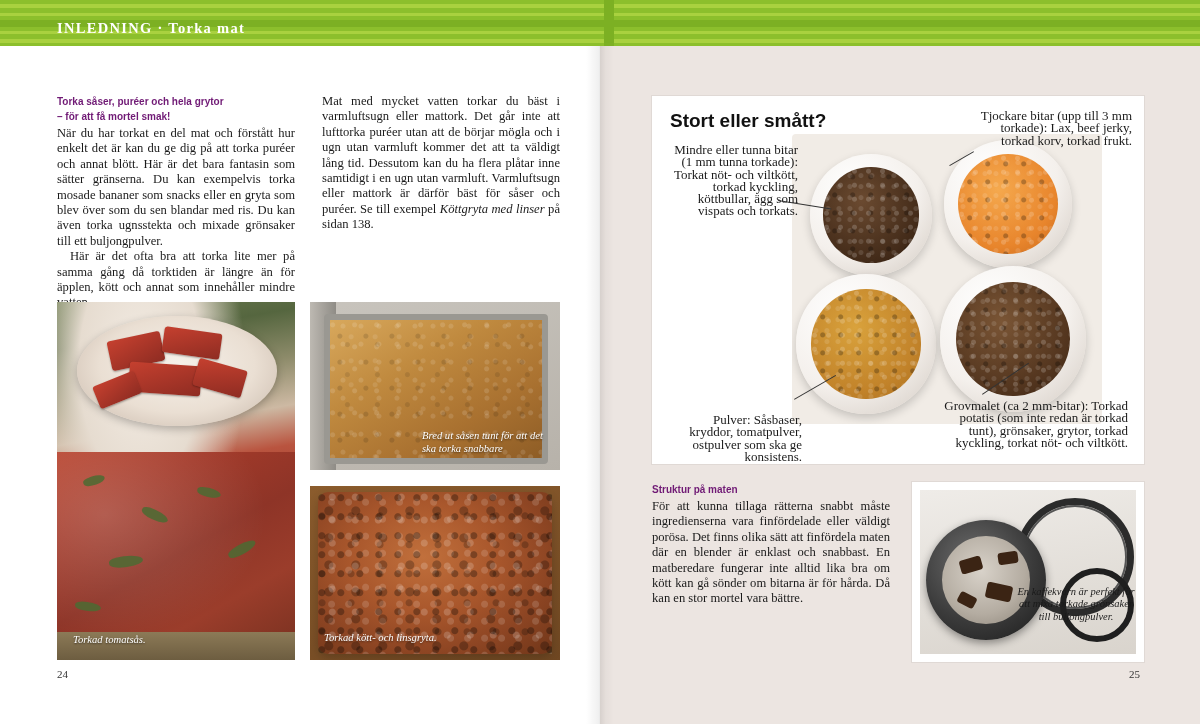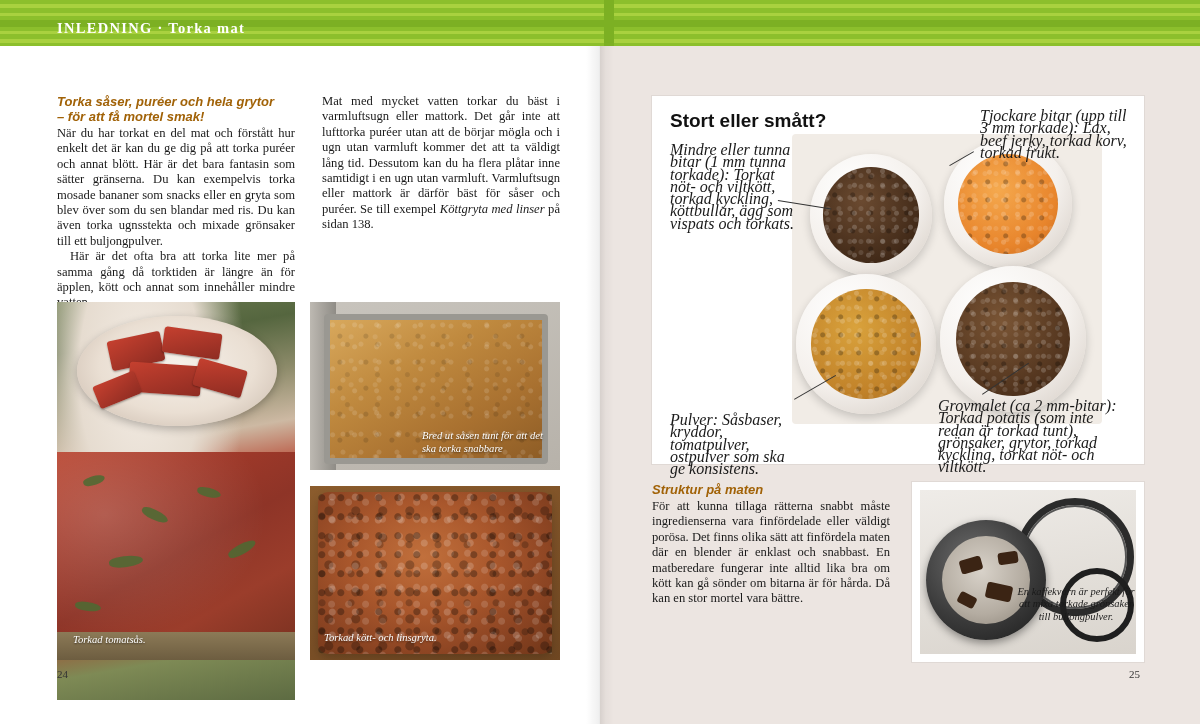--- a/index.html
+++ b/index.html
@@ -89,25 +89,24 @@
     font-size: 12.6px;
     line-height: 15.4px;
     color: #1a1a1a;
     text-align: justify;
   }
   .col p { margin: 0; }
   .col p.indent { text-indent: 13px; }
   h2.sec-title {
     margin: 0 0 2px 0;
     font-family: "Liberation Sans", sans-serif;
-    font-size: 13px;
+    font-size: 10px;
     line-height: 15px;
     font-weight: bold;
-    color: #a16207;
-    font-style: italic;
+    color: #701a75;
   }
   .col-left  { left: 57px;  top: 94px;  width: 238px; }
   .col-right { left: 322px; top: 94px;  width: 238px; }
 
   .italic { font-style: italic; }
 
   
   .photo {
     position: absolute;
     overflow: hidden;
@@ -115,21 +114,21 @@
   .caption {
     position: absolute;
     color: #ffffff;
     font-family: "Liberation Serif", serif;
     font-style: italic;
     font-size: 10.6px;
     line-height: 12.6px;
     text-shadow: 0 1px 2px rgba(0,0,0,0.55);
   }
   #photo-tomatoes {
-    left: 57px; top: 302px; width: 238px; height: 398px;
+    left: 57px; top: 302px; width: 238px; height: 358px;
     background:
       radial-gradient(ellipse at 35% 18%, #f3ece4 0%, #e6dcd0 28%, rgba(230,220,208,0) 48%),
       linear-gradient(170deg, #6d7d52 0%, #55663f 12%, #8d8b6a 24%, #cdb9a3 36%, #b9543f 46%, #9c3a2c 60%, #a6442f 74%, #7e8a55 86%, #5d6b42 100%);
   }
   #photo-tomatoes .plate {
     position: absolute; left: 20px; top: 14px; width: 200px; height: 110px;
     border-radius: 50%;
     background: radial-gradient(ellipse at 50% 45%, #f6f1ea 0%, #eadfd3 55%, #d6c8bb 80%, #c0b1a4 100%);
     box-shadow: 0 3px 8px rgba(0,0,0,0.25);
   }
@@ -212,24 +211,24 @@
   .box-title {
     position: absolute;
     font-family: "Liberation Sans", sans-serif;
     font-weight: bold;
     font-size: 19px;
     color: #111;
   }
   .annot {
     position: absolute;
     font-family: "Liberation Serif", serif;
-    font-style: italic;
-    font-size: 16px;
+    font-size: 13px;
     line-height: 12.3px;
     color: #1a1a1a;
+    text-align: right;
   }
   .leader {
     position: absolute;
     background: #333;
     height: 1px;
     transform-origin: 0 0;
   }
   .bowl-photo {
     position: absolute;
     border-radius: 4px;

